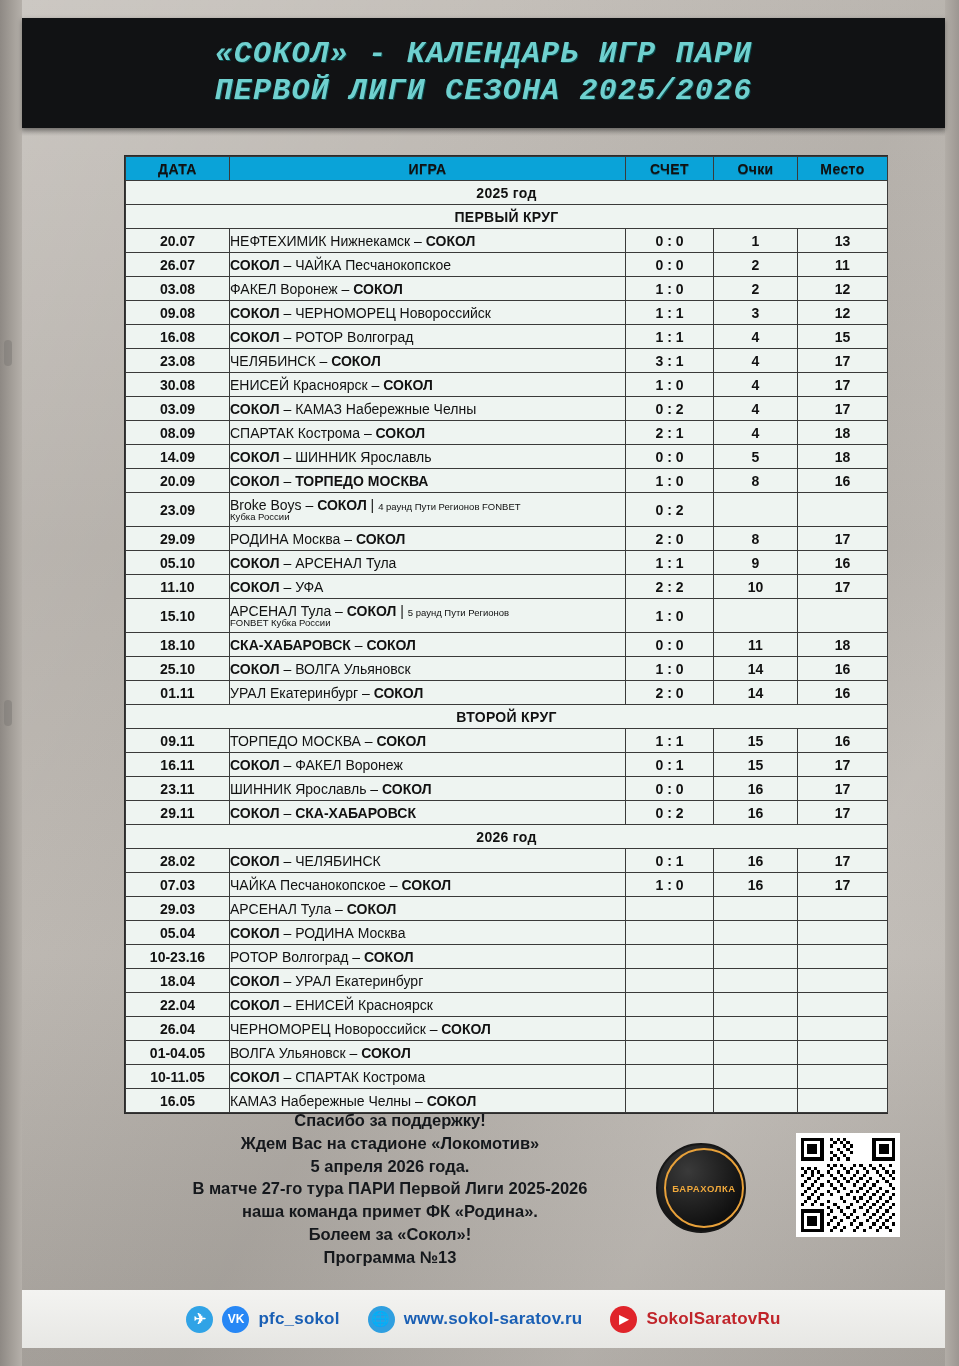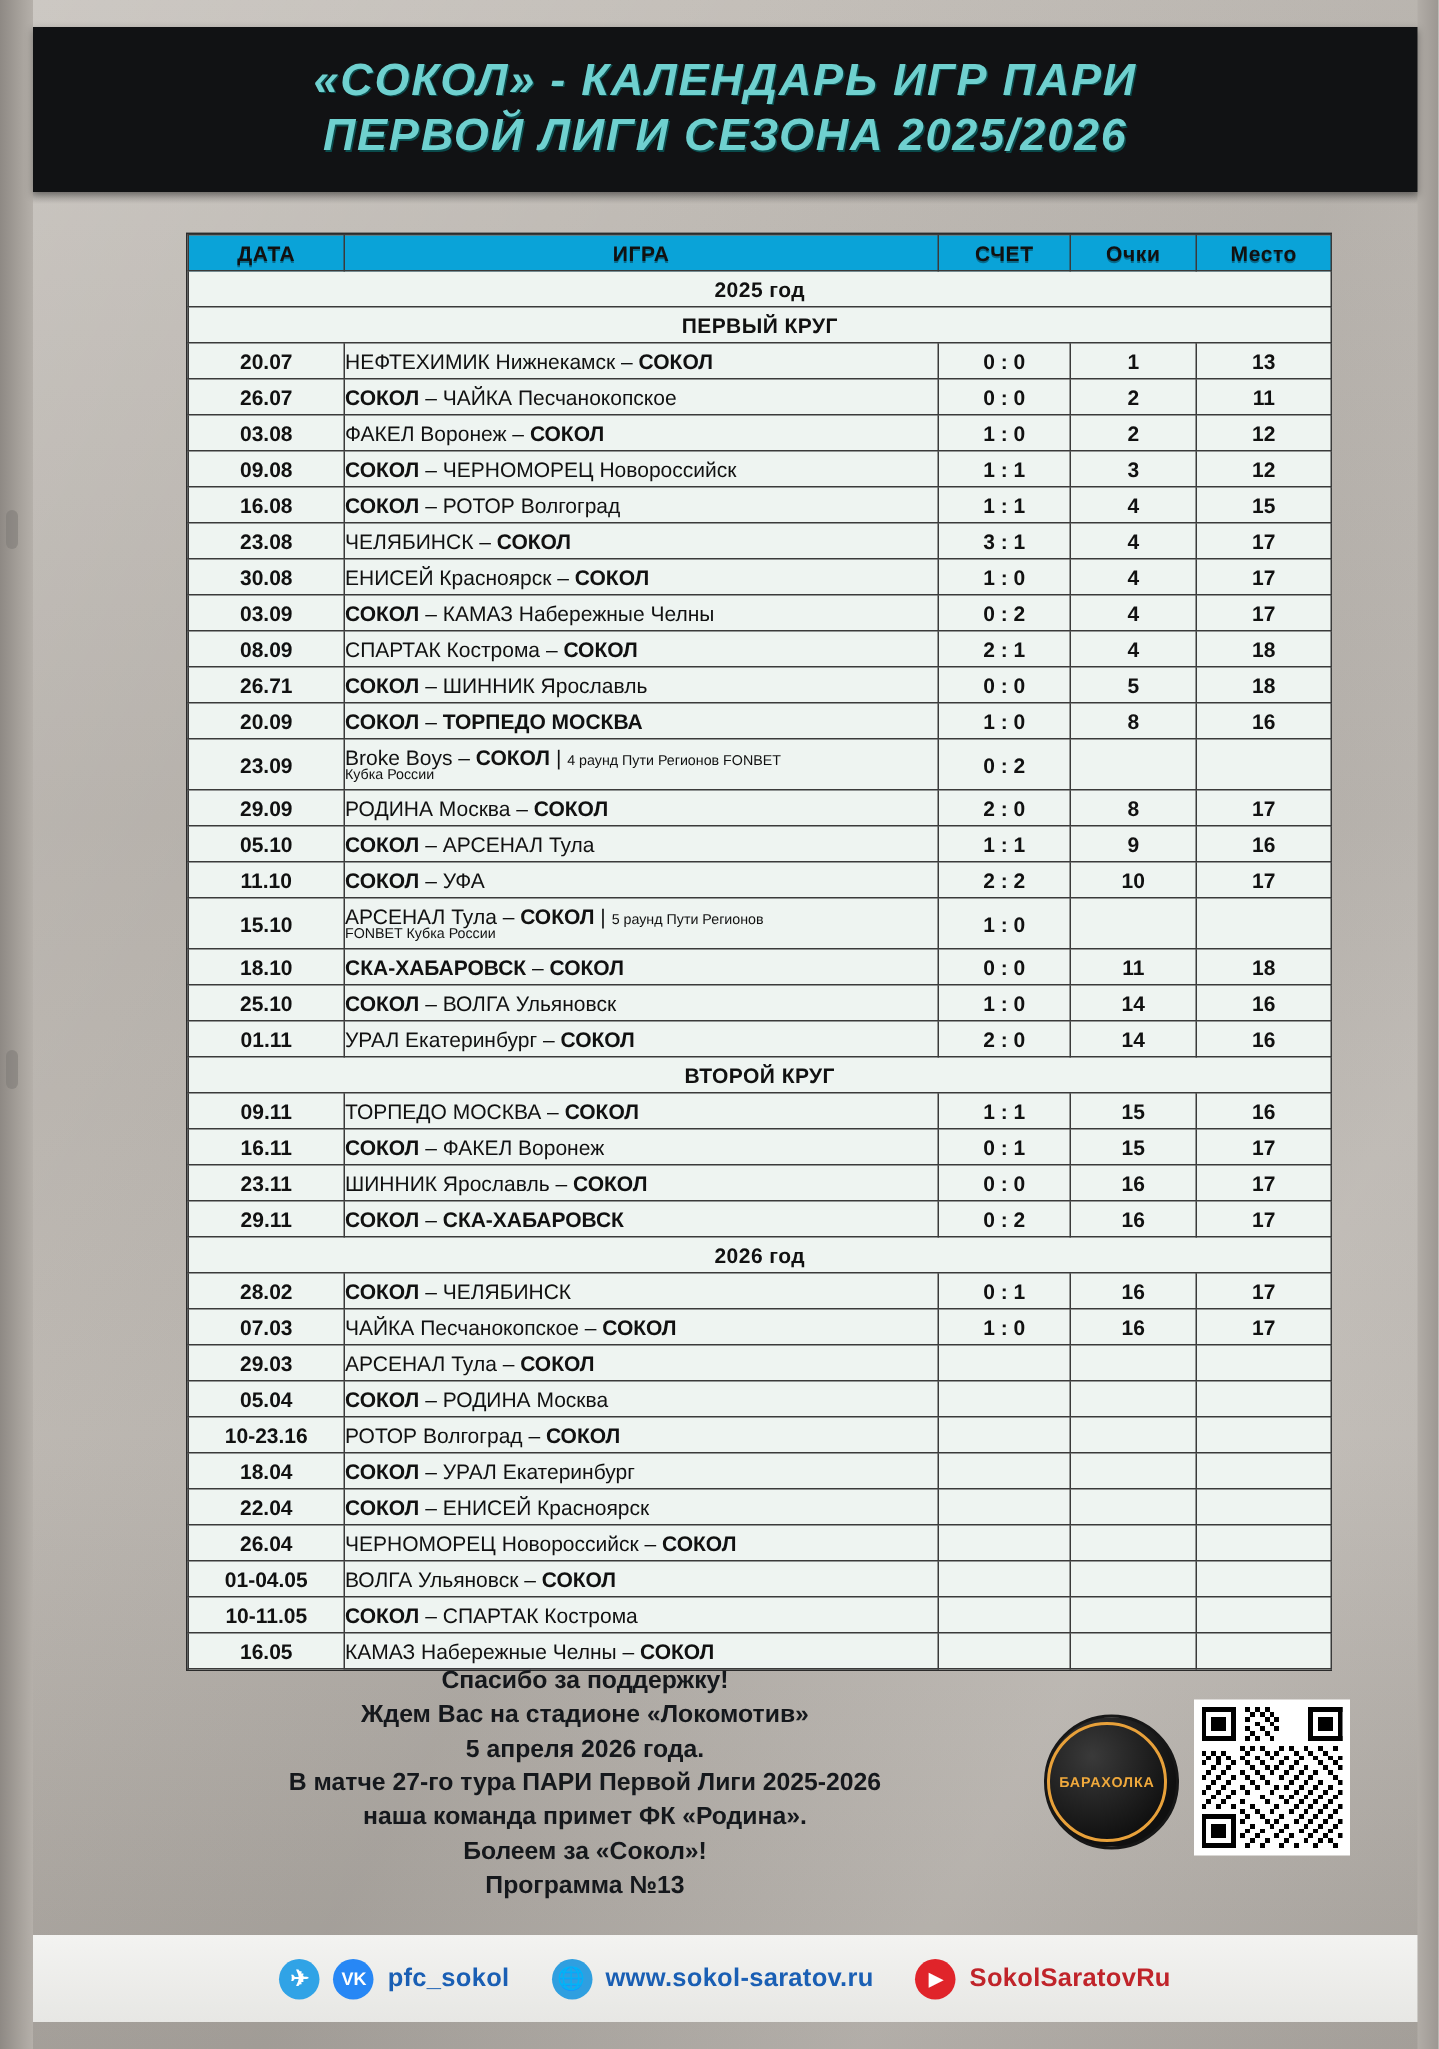--- a/index.html
+++ b/index.html
@@ -44,21 +44,21 @@
   .banner-inner {
     position: absolute;
     left: 0; right: 0; top: 0; bottom: 0;
     display: flex;
     flex-direction: column;
     align-items: center;
     justify-content: center;
   }
   .banner-line {
     color: #6fd0cf;
-    font-family: Liberation Sans, sans-serif;
+    font-family: Liberation Mono, monospace;
     font-weight: bold;
     font-style: italic;
     font-size: 30px;
     letter-spacing: 1.2px;
     line-height: 1.22;
     text-align: center;
     text-shadow: 1px 1px 0 #0a4b4c;
     white-space: nowrap;
   }
   
@@ -152,30 +152,30 @@
     top: 4px;
     width: 560px;
     text-align: center;
     font-weight: bold;
     font-size: 16.5px;
     line-height: 1.38;
     color: #15181c;
   }
   .badge {
     position: absolute;
-    left: 586px;
+    left: 546px;
     top: 38px;
     width: 86px;
     height: 86px;
     border-radius: 50%;
     background: radial-gradient(circle at 35% 30%, #3a3a3a, #101010 70%);
     border: 2px solid #171717;
     display: flex;
     align-items: center;
-    justify-content: flex-start;
+    justify-content: flex-end;
   }
   .badge-ring {
     width: 76px;
     height: 76px;
     border-radius: 50%;
     border: 2px solid #e8a13a;
     display: flex;
     align-items: center;
     justify-content: center;
   }
@@ -352,21 +352,21 @@
             <td class="cell-num">17</td>
           </tr>
           <tr>
             <td class="cell-date">08.09</td>
             <td class="cell-game"><span>СПАРТАК Кострома</span><span class="sep"> – </span><span class="bold">СОКОЛ</span></td>
             <td class="cell-num">2 : 1</td>
             <td class="cell-num">4</td>
             <td class="cell-num">18</td>
           </tr>
           <tr>
-            <td class="cell-date">26.71</td>
+            <td class="cell-date">14.09</td>
             <td class="cell-game"><span class="bold">СОКОЛ</span><span class="sep"> – </span><span>ШИННИК Ярославль</span></td>
             <td class="cell-num">0 : 0</td>
             <td class="cell-num">5</td>
             <td class="cell-num">18</td>
           </tr>
           <tr>
             <td class="cell-date">20.09</td>
             <td class="cell-game"><span class="bold">СОКОЛ</span><span class="sep"> – </span><span class="bold">ТОРПЕДО МОСКВА</span></td>
             <td class="cell-num">1 : 0</td>
             <td class="cell-num">8</td>

